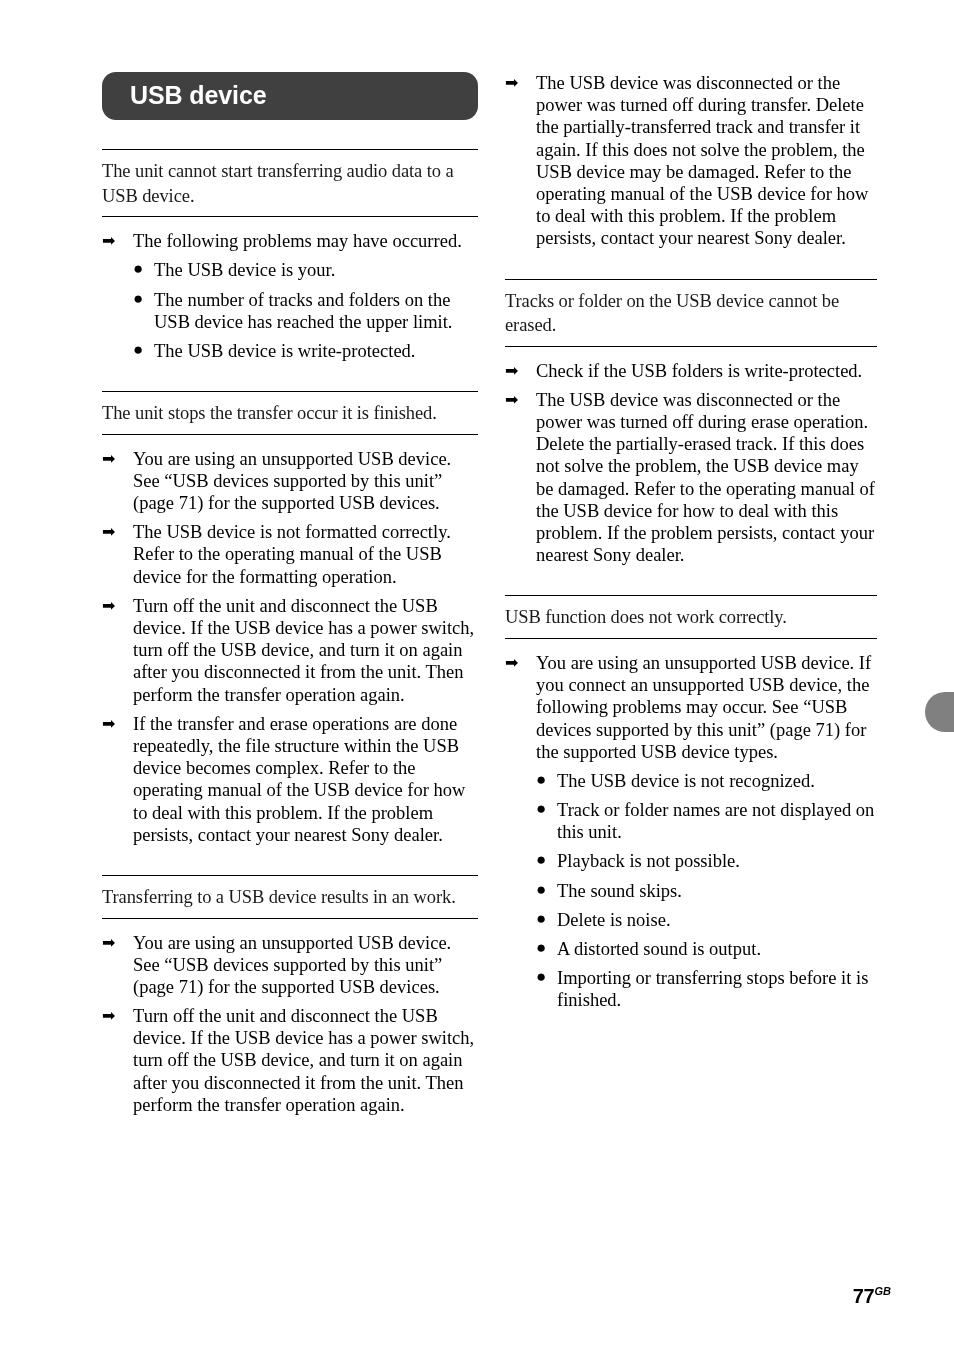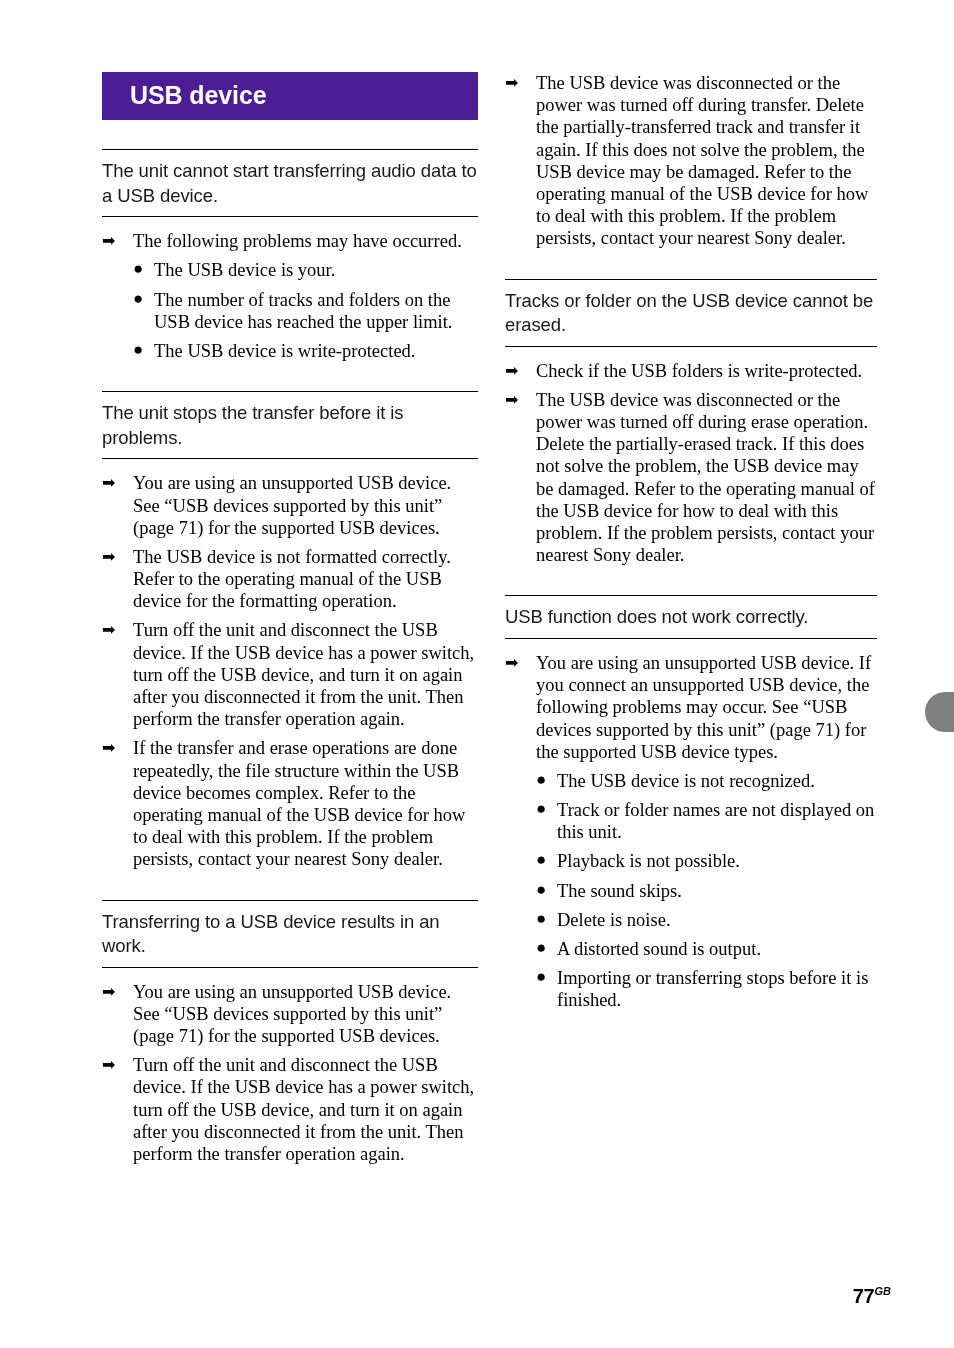--- a/index.html
+++ b/index.html
@@ -34,39 +34,40 @@
   
   .col {
     position: absolute;
     top: 72px;
   }
   .col-left  { left: 102px;  width: 376px; }
   .col-right { left: 505px;  width: 372px; }
 
   
   .banner {
-    background: #4c1d95;
+    background: #404040;
     color: #ffffff;
     font-family: "Liberation Sans", sans-serif;
     font-weight: bold;
     font-size: 25px;
     line-height: 1;
     padding: 11px 0 12px 28px;
     letter-spacing: -0.1px;
+    border-radius: 14px;
   }
 
   
   .qblock {
     border-top: 1.6px solid #000;
     border-bottom: 1.6px solid #000;
     margin-top: 29px;
     padding: 9px 0 8px 0;
   }
   .qhead {
-    font-family: Liberation Sans, sans-serif;
+    font-family: Liberation Serif, serif;
     font-weight: normal;
     font-size: 18.5px;
     line-height: 1.33;
     color: #1a1a1a;
     letter-spacing: -0.1px;
   }
 
   
   .items { margin-top: 13px; }
 
@@ -140,21 +141,21 @@
         <div class="qblock">
           <div class="qhead">The unit cannot start transferring audio data to a USB device.</div>
         </div>
         <div class="items">
           <div class="arrow-item"><span class="arrow-glyph">➡</span><span>The following problems may have occurred.</span></div>
           <div class="bullet-item"><span class="bullet-glyph">●</span><span>The USB device is your.</span></div>
           <div class="bullet-item"><span class="bullet-glyph">●</span><span>The number of tracks and folders on the USB device has reached the upper limit.</span></div>
           <div class="bullet-item"><span class="bullet-glyph">●</span><span>The USB device is write-protected.</span></div>
         </div>
         <div class="qblock">
-          <div class="qhead">The unit stops the transfer before it is problems.</div>
+          <div class="qhead">The unit stops the transfer occur it is finished.</div>
         </div>
         <div class="items">
           <div class="arrow-item"><span class="arrow-glyph">➡</span><span>You are using an unsupported USB device. See “USB devices supported by this unit” (page 71) for the supported USB devices.</span></div>
           <div class="arrow-item"><span class="arrow-glyph">➡</span><span>The USB device is not formatted correctly. Refer to the operating manual of the USB device for the formatting operation.</span></div>
           <div class="arrow-item"><span class="arrow-glyph">➡</span><span>Turn off the unit and disconnect the USB device. If the USB device has a power switch, turn off the USB device, and turn it on again after you disconnected it from the unit. Then perform the transfer operation again.</span></div>
           <div class="arrow-item"><span class="arrow-glyph">➡</span><span>If the transfer and erase operations are done repeatedly, the file structure within the USB device becomes complex. Refer to the operating manual of the USB device for how to deal with this problem. If the problem persists, contact your nearest Sony dealer.</span></div>
         </div>
         <div class="qblock">
           <div class="qhead">Transferring to a USB device results in an work.</div>
         </div>

